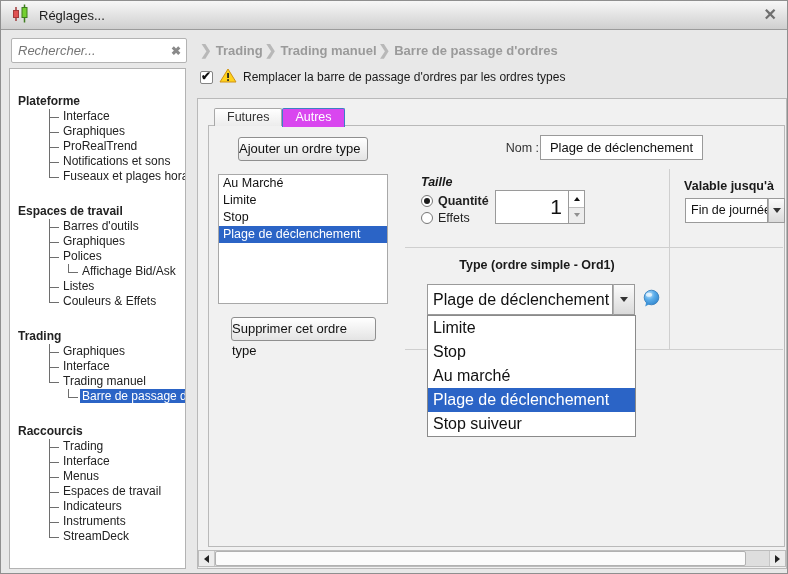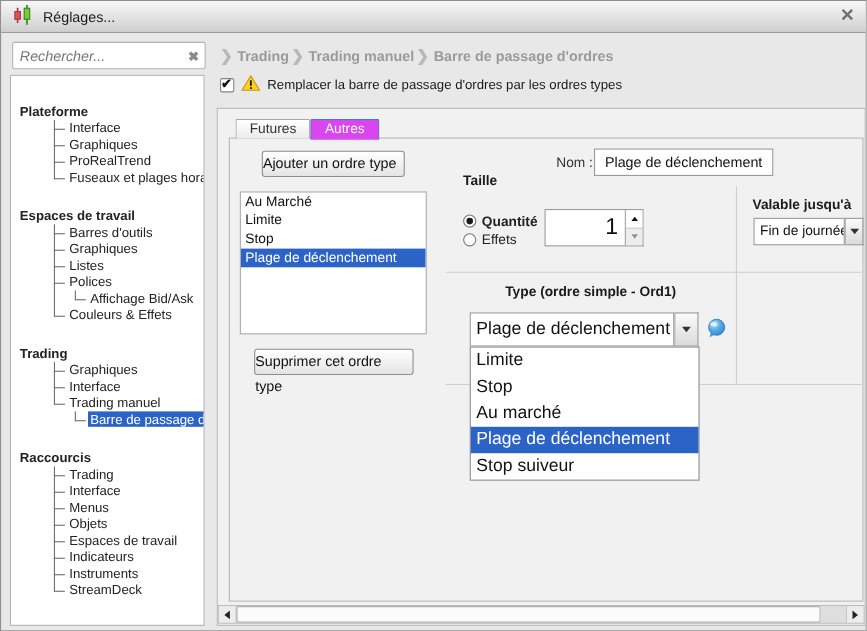--- a/index.html
+++ b/index.html
@@ -80,21 +80,21 @@
   .nom-input {
     position:absolute; left:331px; top:9px; width:163px; height:25px; box-sizing:border-box;
     border:1px solid #9a9a9a; background:#fff; text-align:center; font:13px "Liberation Sans",sans-serif; color:#111; outline:none;
   }
   
   .order-list { position:absolute; left:9px; top:48px; width:170px; height:130px; box-sizing:border-box; background:#fff; border:1px solid #a8a8a8; overflow:hidden; }
   .list-item { height:17px; line-height:17px; padding-left:4px; font-size:12.5px; color:#111; white-space:nowrap; }
   .list-item.sel { background:#2b64c6; color:#fff; }
   
   .sec-title { position:absolute; font-weight:bold; font-size:12.5px; color:#1a1a1a; }
-  .taille-title { left:212px; top:31px; }
+  .taille-title { left:212px; top:49px;font-style:italic; }
   .radio-row { position:absolute; left:212px; display:flex; align-items:center; gap:5px; height:15px; font-size:12.5px; }
   .radio { width:12px; height:12px; box-sizing:border-box; border:1px solid #777; border-radius:50%; background:#fff; }
   .radio.checked::after { content:""; display:block; width:6px; height:6px; margin:2px; background:#1a1a1a; border-radius:50%; }
   .radio-label.bold { font-weight:bold; }
   .spinner { position:absolute; left:286px; top:64px; width:90px; height:34px; display:flex; }
   .spin-field {
     width:74px; box-sizing:border-box; background:#fff; border:1px solid #9a9a9a;
     font:21px "Liberation Sans",sans-serif; color:#111; text-align:right; padding:0 6px; outline:none;
   }
   .spin-btns { width:16px; box-sizing:border-box; border:1px solid #9a9a9a; border-left:none; display:flex; flex-direction:column; }
@@ -166,45 +166,48 @@
           <div class="tree-item">
             <div class="tree-row"><span class="tree-label">Interface</span></div>
           </div>
           <div class="tree-item">
             <div class="tree-row"><span class="tree-label">Graphiques</span></div>
           </div>
           <div class="tree-item">
             <div class="tree-row"><span class="tree-label">ProRealTrend</span></div>
           </div>
           <div class="tree-item">
+            <div class="tree-row"><span class="tree-label">Notifications et sons</span></div>
+          </div>
+          <div class="tree-item">
             <div class="tree-row"><span class="tree-label">Fuseaux et plages horaires</span></div>
           </div>
         </div>
       </div>
       <div class="tree-group">
         <div class="tree-row"><span class="tree-label">Espaces de travail</span></div>
         <div class="tree-children">
           <div class="tree-item">
             <div class="tree-row"><span class="tree-label">Barres d'outils</span></div>
           </div>
           <div class="tree-item">
             <div class="tree-row"><span class="tree-label">Graphiques</span></div>
-          </div>
-          <div class="tree-item">
-            <div class="tree-row"><span class="tree-label">Listes</span></div>
           </div>
           <div class="tree-item">
             <div class="tree-row"><span class="tree-label">Polices</span></div>
             <div class="tree-children">
               <div class="tree-item">
                 <div class="tree-row"><span class="tree-label">Affichage Bid/Ask</span></div>
               </div>
             </div>
           </div>
           <div class="tree-item">
+            <div class="tree-row"><span class="tree-label">Listes</span></div>
+          </div>
+          <div class="tree-item">
             <div class="tree-row"><span class="tree-label">Couleurs &amp; Effets</span></div>
           </div>
         </div>
       </div>
       <div class="tree-group">
         <div class="tree-row"><span class="tree-label">Trading</span></div>
         <div class="tree-children">
           <div class="tree-item">
             <div class="tree-row"><span class="tree-label">Graphiques</span></div>
           </div>
@@ -225,23 +228,20 @@
         <div class="tree-row"><span class="tree-label">Raccourcis</span></div>
         <div class="tree-children">
           <div class="tree-item">
             <div class="tree-row"><span class="tree-label">Trading</span></div>
           </div>
           <div class="tree-item">
             <div class="tree-row"><span class="tree-label">Interface</span></div>
           </div>
           <div class="tree-item">
             <div class="tree-row"><span class="tree-label">Menus</span></div>
-          </div>
-          <div class="tree-item">
-            <div class="tree-row"><span class="tree-label">Objets</span></div>
           </div>
           <div class="tree-item">
             <div class="tree-row"><span class="tree-label">Espaces de travail</span></div>
           </div>
           <div class="tree-item">
             <div class="tree-row"><span class="tree-label">Indicateurs</span></div>
           </div>
           <div class="tree-item">
             <div class="tree-row"><span class="tree-label">Instruments</span></div>
           </div>

